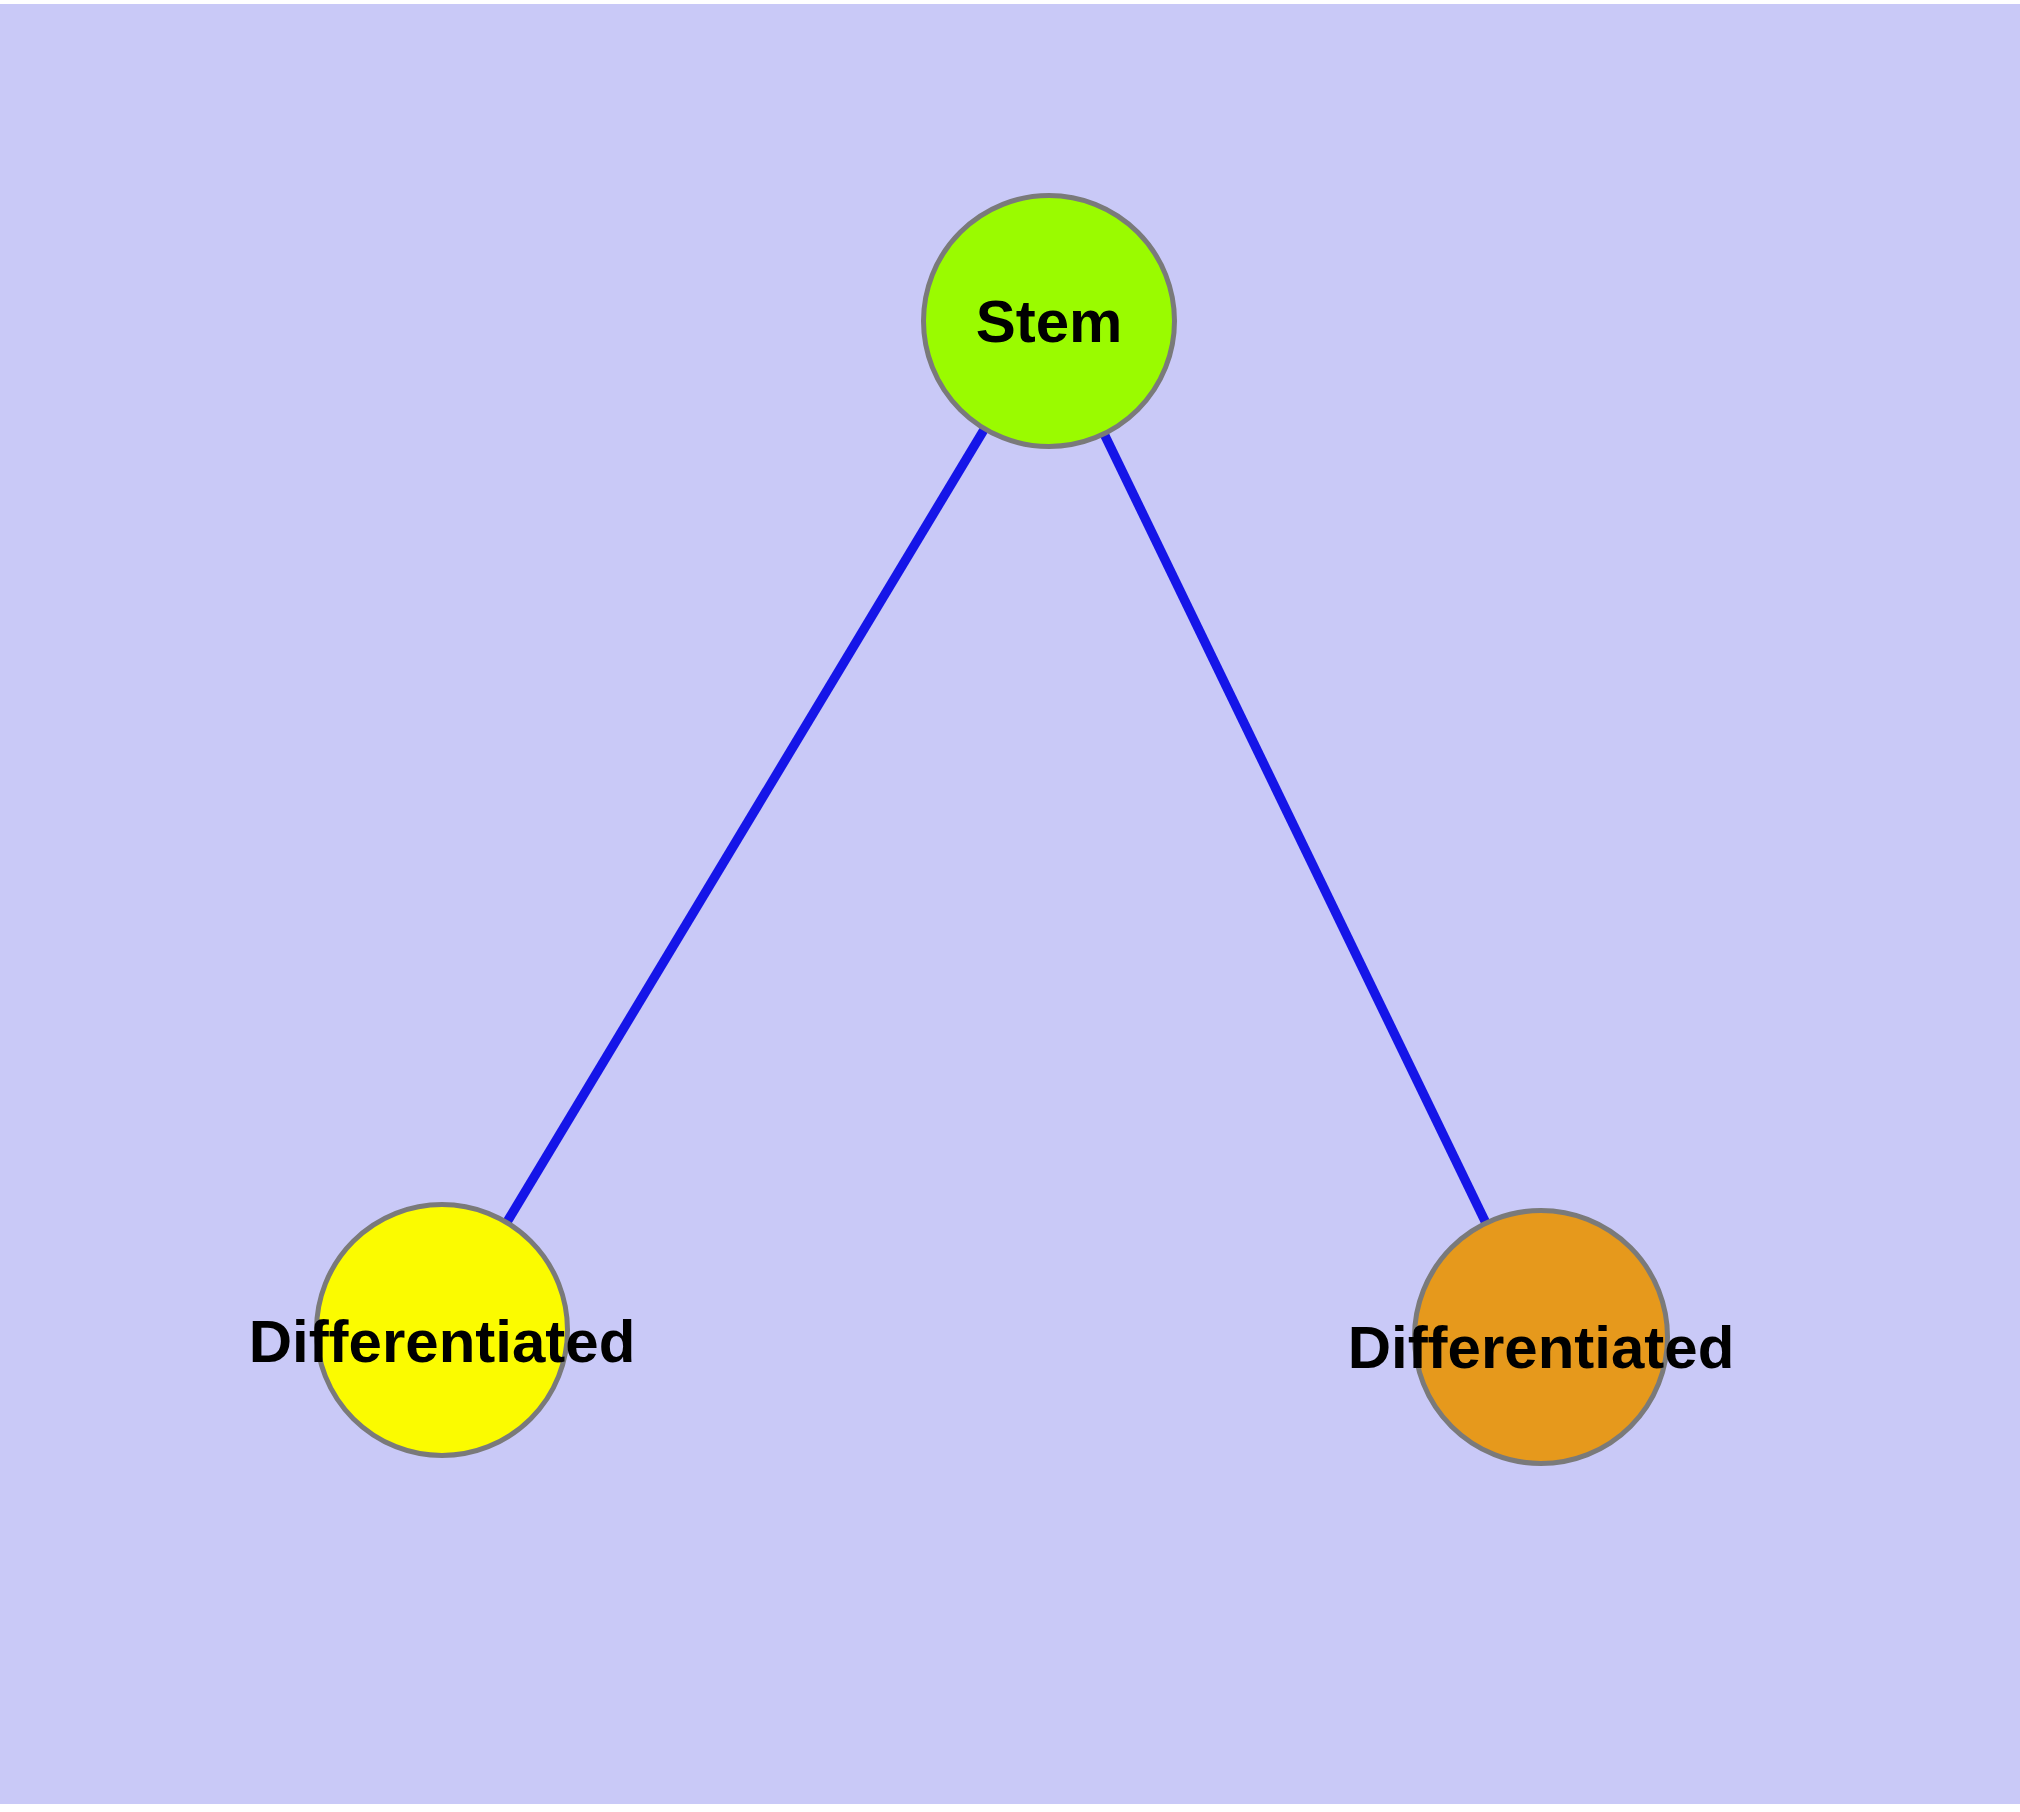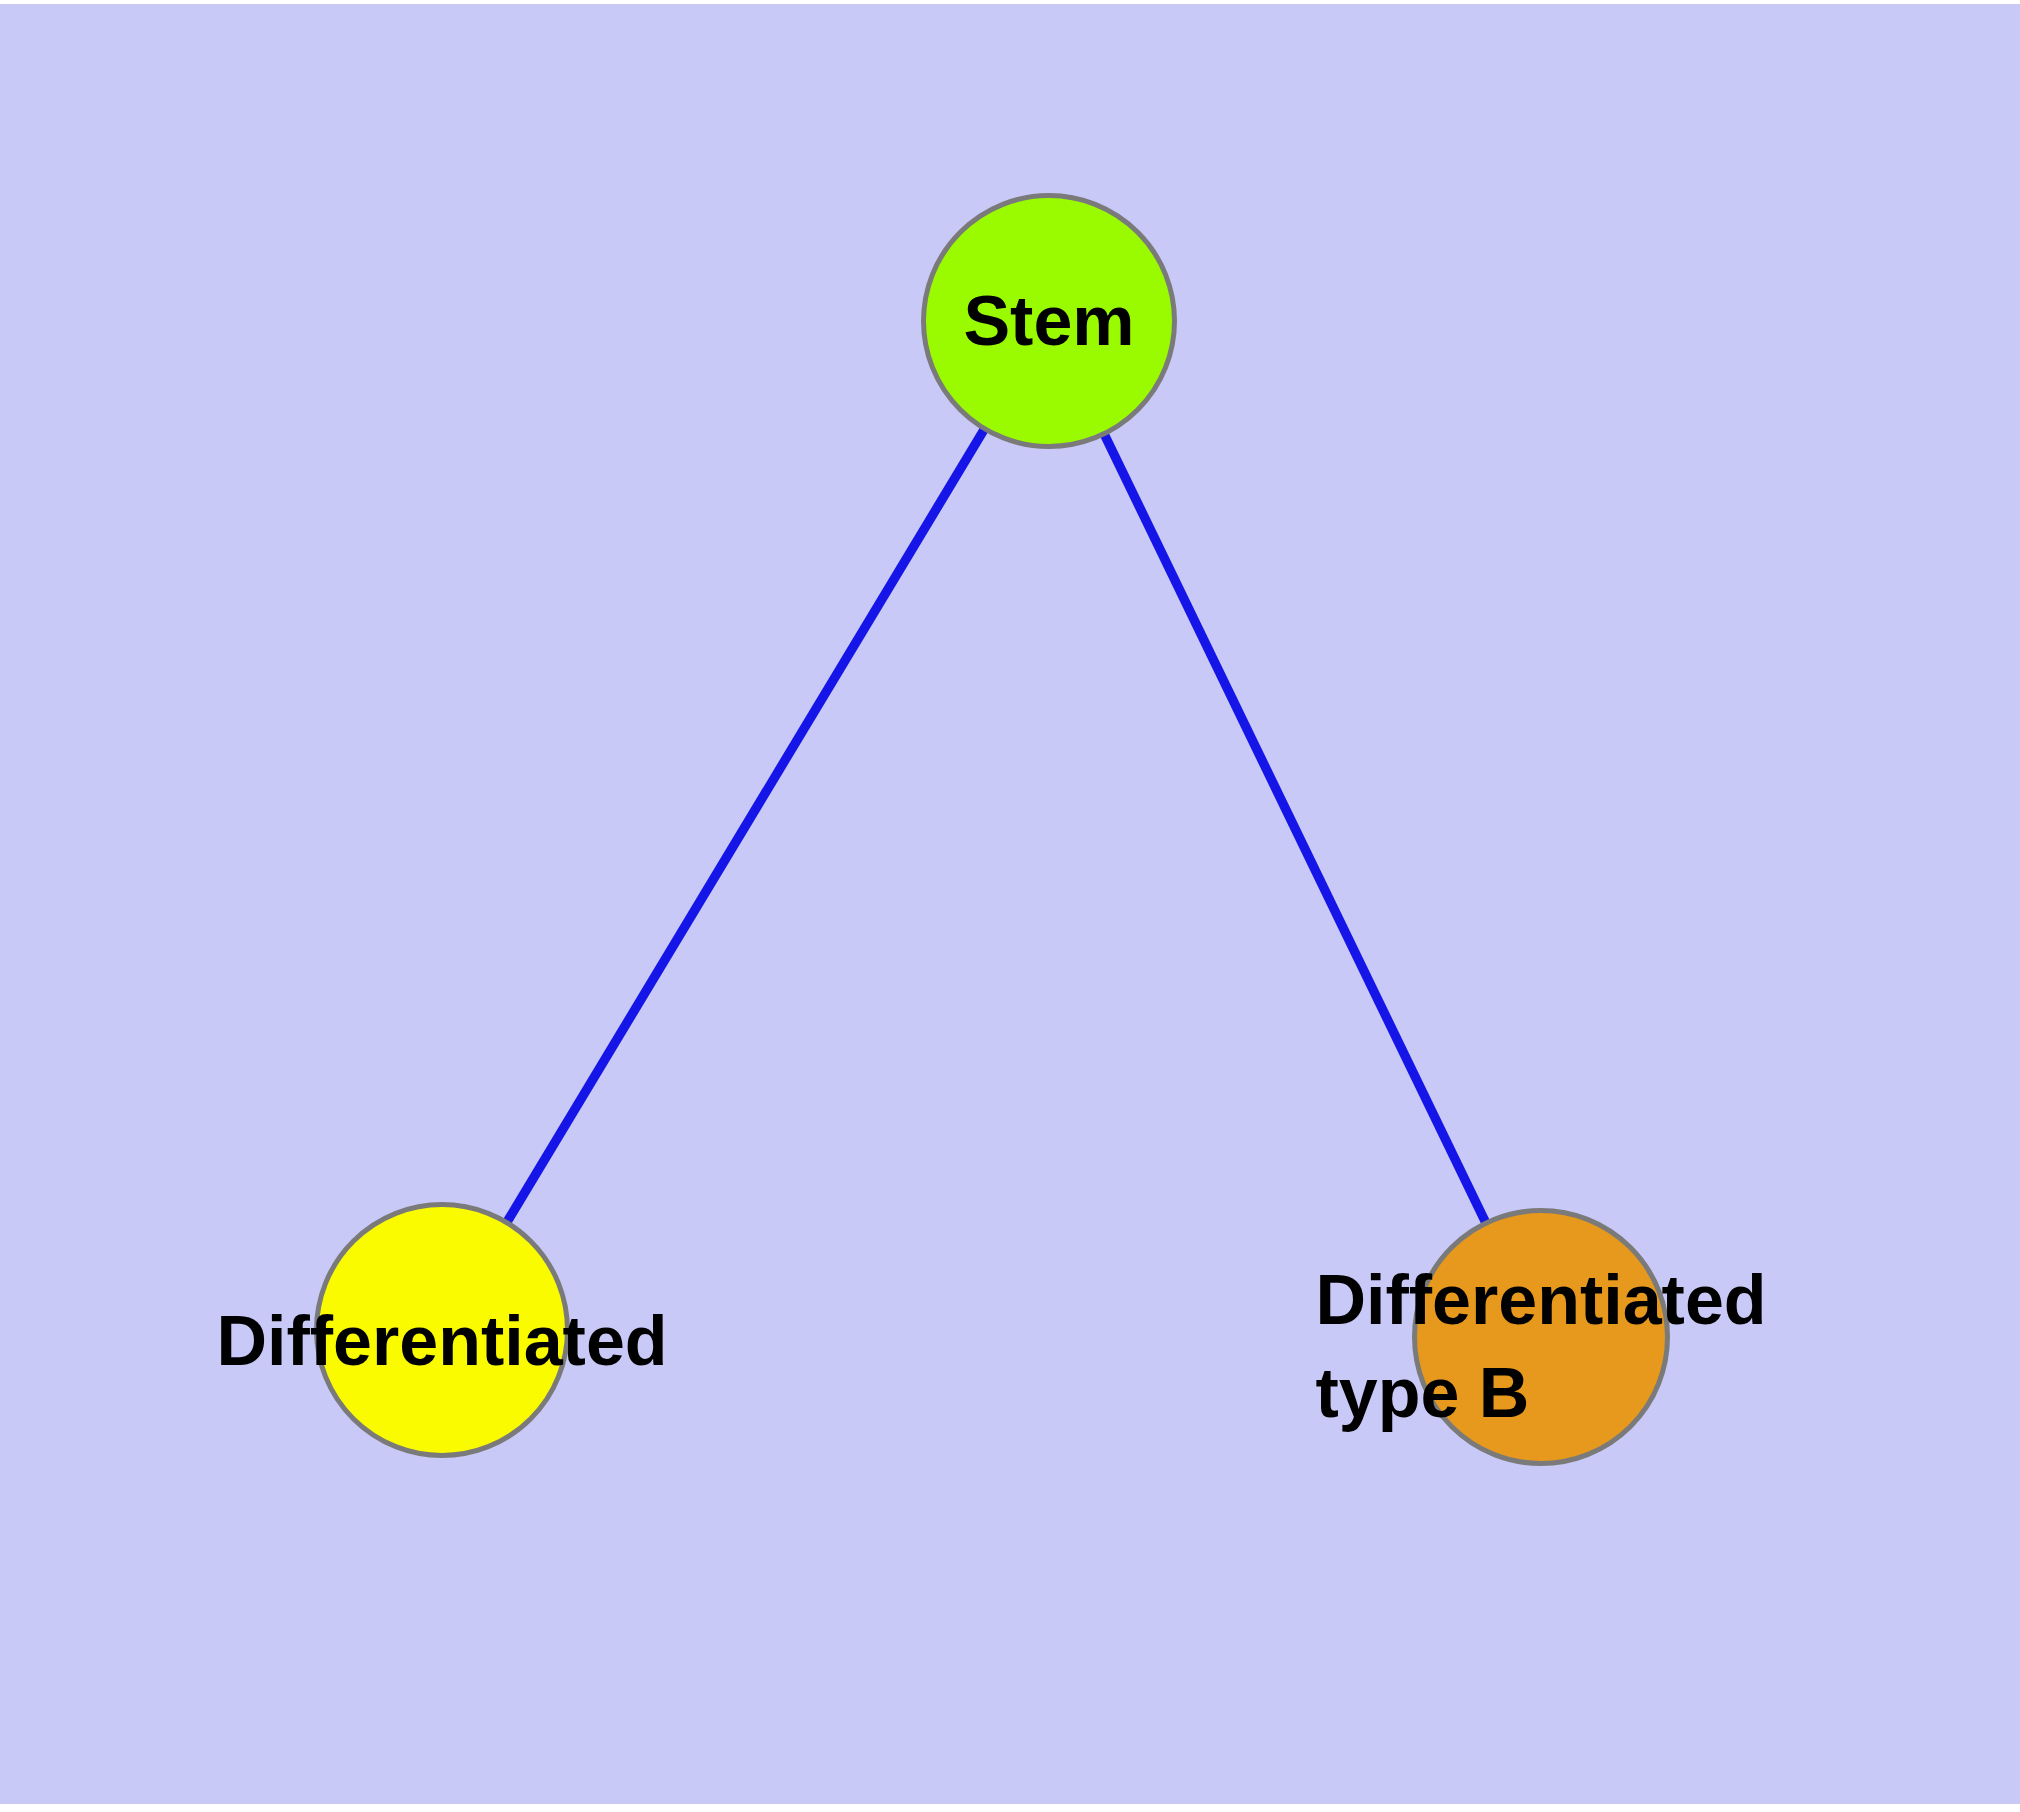--- a/index.html
+++ b/index.html
@@ -31,22 +31,23 @@
     display: block;
   }
   .node {
     position: absolute;
     border-radius: 50%;
     box-sizing: border-box;
   }
   .node-label {
     position: absolute;
     transform: translate(-50%, -50%);
+    text-align: center;
     font-weight: bold;
-    font-size: 70px;
+    font-size: 60px;
     line-height: 93px;
     white-space: nowrap;
     letter-spacing: 0px;
   }
 </style>
 </head>
 <body>
 
 <div class="page">
   <div class="canvas" id="graph-canvas" style="background: rgb(201, 201, 247);">
@@ -58,17 +59,16 @@
       <div class="node" style="left: 314px; top: 1198px; width: 256px; height: 256px; background: rgb(251, 251, 0); border: 5.1px solid rgb(122, 122, 122);"></div>
       <div class="node" style="left: 1412px; top: 1204px; width: 258px; height: 258px; background: rgb(230, 153, 28); border: 5.1px solid rgb(122, 122, 122);"></div>
       <div class="node-label" style="left: 1049px; top: 317px; color: rgb(0, 0, 0);">
         <div>Stem</div>
       </div>
       <div class="node-label" style="left: 442px; top: 1337px; color: rgb(0, 0, 0);">
         <div>Differentiated</div>
       </div>
       <div class="node-label" style="left: 1541px; top: 1343px; color: rgb(0, 0, 0);">
         <div>Differentiated</div>
-        <div>type B</div>
       </div>
     </div>
 </div>
 
 
 </body></html>

